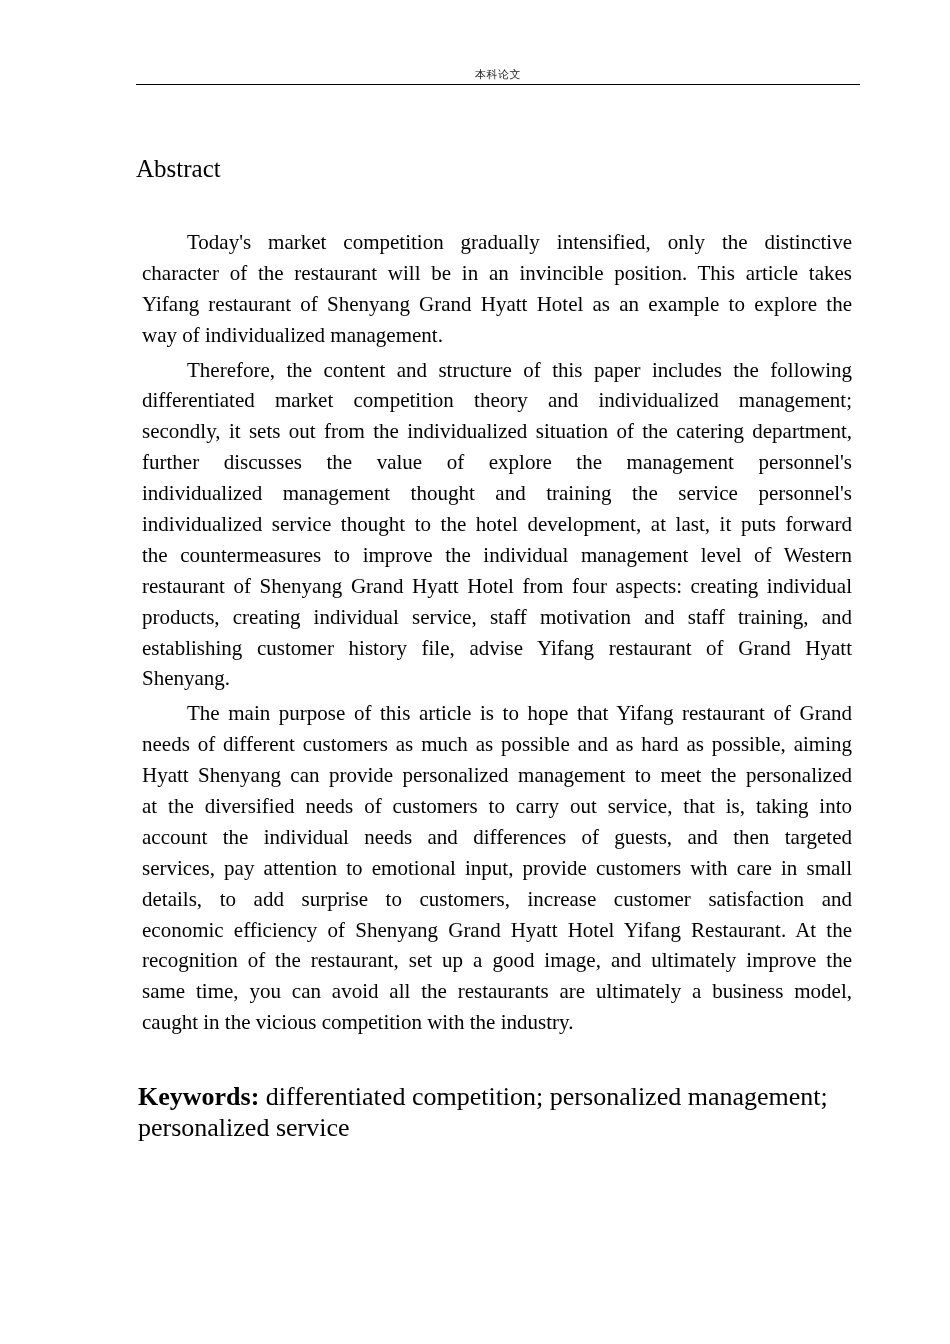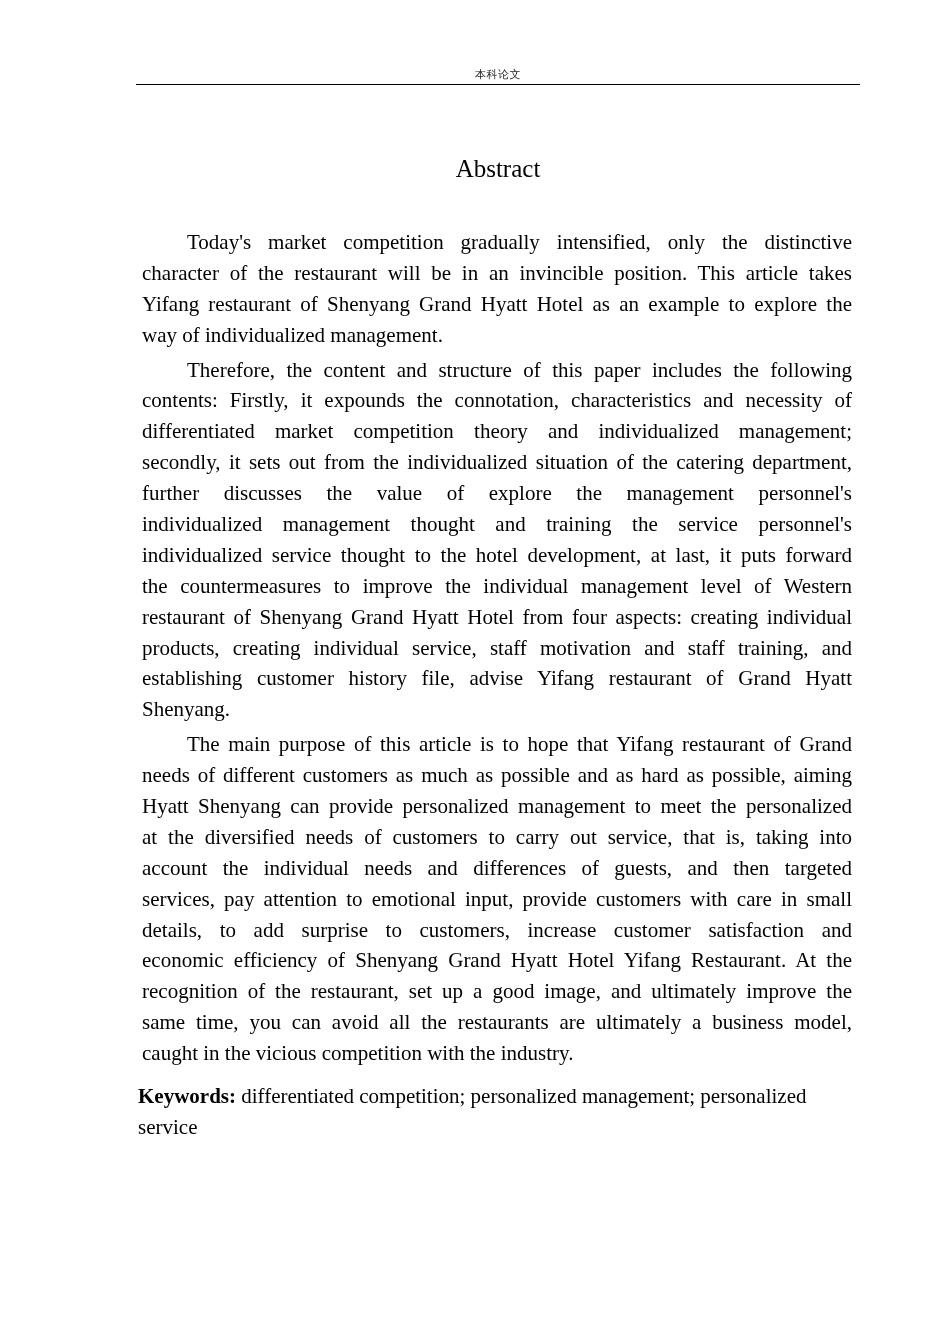--- a/index.html
+++ b/index.html
@@ -29,21 +29,20 @@
       font-size: 11px;
       line-height: 20px;
       color: #222222;
       letter-spacing: 0.5px;
     }
     .abstract-title {
       position: absolute;
       left: 136px;
       top: 153px;
       width: 724px;
-      text-align: center;
       font-size: 25px;
       line-height: 32px;
       margin: 0;
       font-weight: normal;
     }
     .body {
       position: absolute;
       left: 138px;
       top: 223px;
       width: 718px;
@@ -64,21 +63,21 @@
       text-align-last: left;
     }
     .line.indent {
       padding-left: 45px;
     }
     .keywords {
       position: absolute;
       left: 138px;
       top: 1081px;
       width: 718px;
-      font-size: 21px;
+      font-size: 26px;
       line-height: 31px;
       margin: 0;
     }
     .kw-label {
       font-weight: bold;
     }
   </style>
 </head>
 <body>
 
@@ -90,21 +89,20 @@
 
 <div class="body">
   <p class="para">
     <span class="line indent">Today's market competition gradually intensified, only the distinctive</span>
     <span class="line">character of the restaurant will be in an invincible position. This article takes</span>
     <span class="line">Yifang restaurant of Shenyang Grand Hyatt Hotel as an example to explore the</span>
     <span class="line last">way of individualized management.</span>
   </p>
   <p class="para">
     <span class="line indent">Therefore, the content and structure of this paper includes the following</span>
-    <span class="line">contents: Firstly, it expounds the connotation, characteristics and necessity of</span>
     <span class="line">differentiated market competition theory and individualized management;</span>
     <span class="line">secondly, it sets out from the individualized situation of the catering department,</span>
     <span class="line">further discusses the value of explore the management personnel's</span>
     <span class="line">individualized management thought and training the service personnel's</span>
     <span class="line">individualized service thought to the hotel development, at last, it puts forward</span>
     <span class="line">the countermeasures to improve the individual management level of Western</span>
     <span class="line">restaurant of Shenyang Grand Hyatt Hotel from four aspects: creating individual</span>
     <span class="line">products, creating individual service, staff motivation and staff training, and</span>
     <span class="line">establishing customer history file, advise Yifang restaurant of Grand Hyatt</span>
     <span class="line last">Shenyang.</span>

